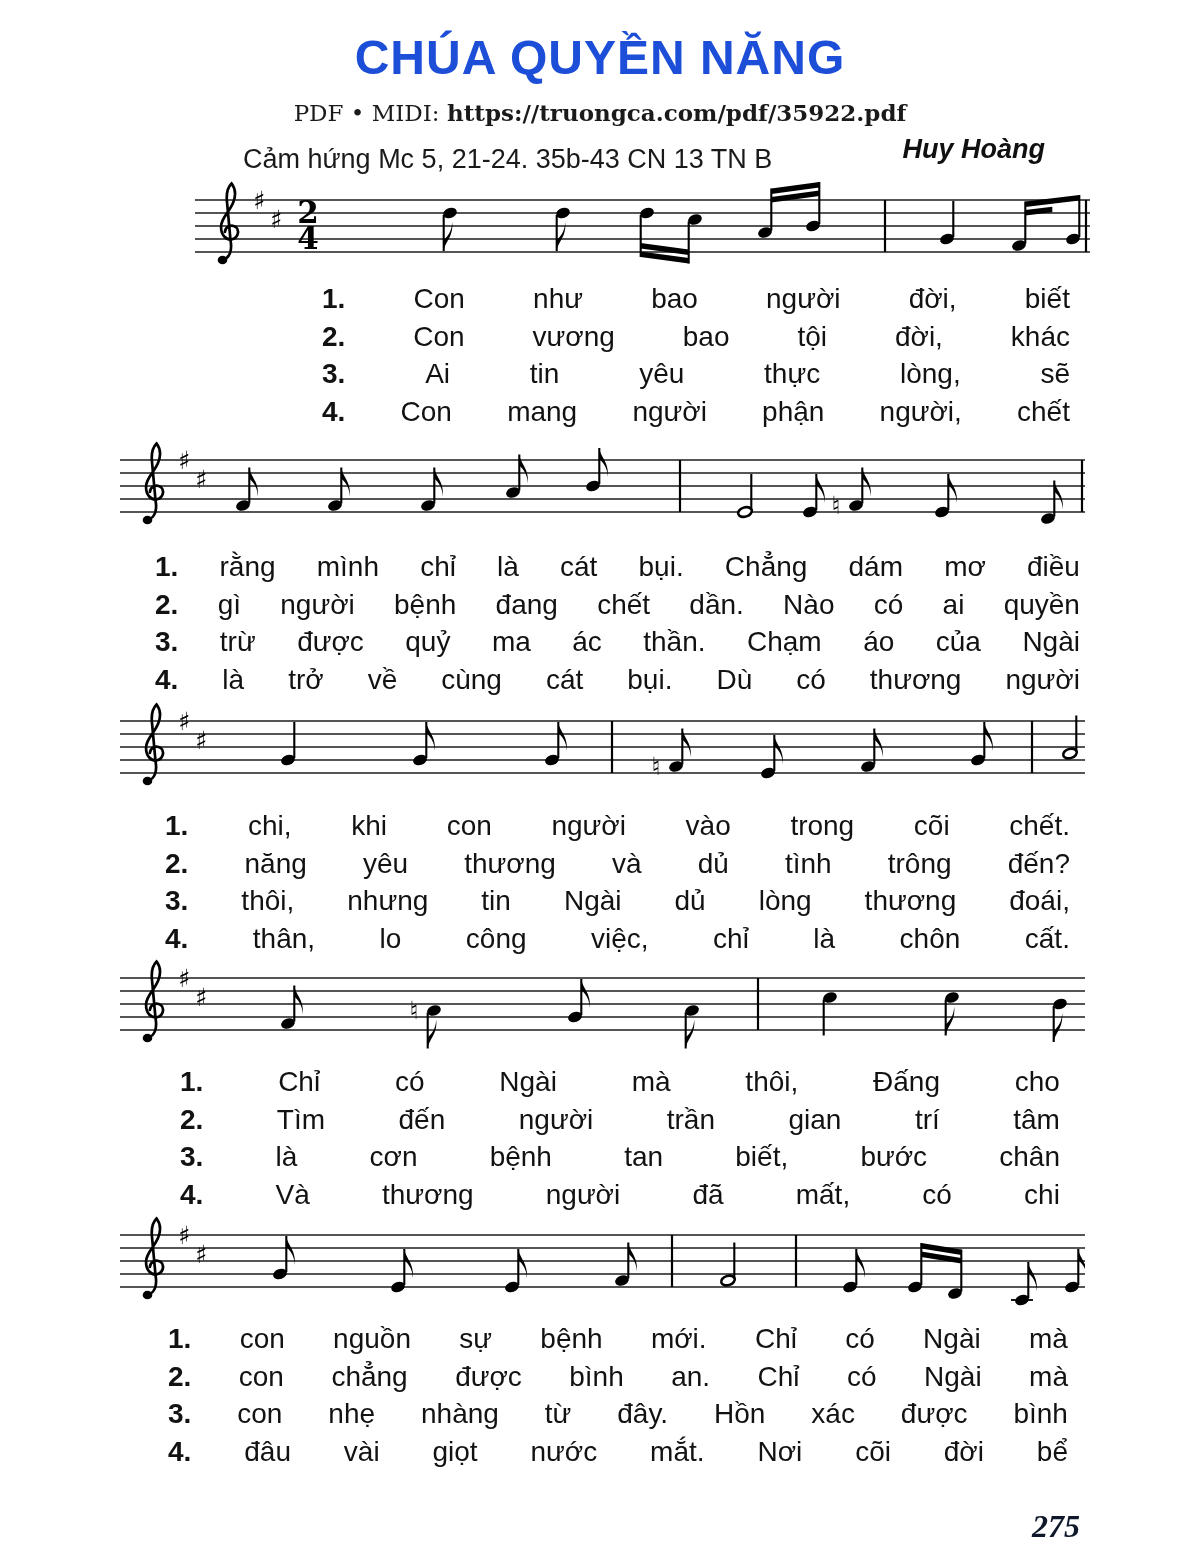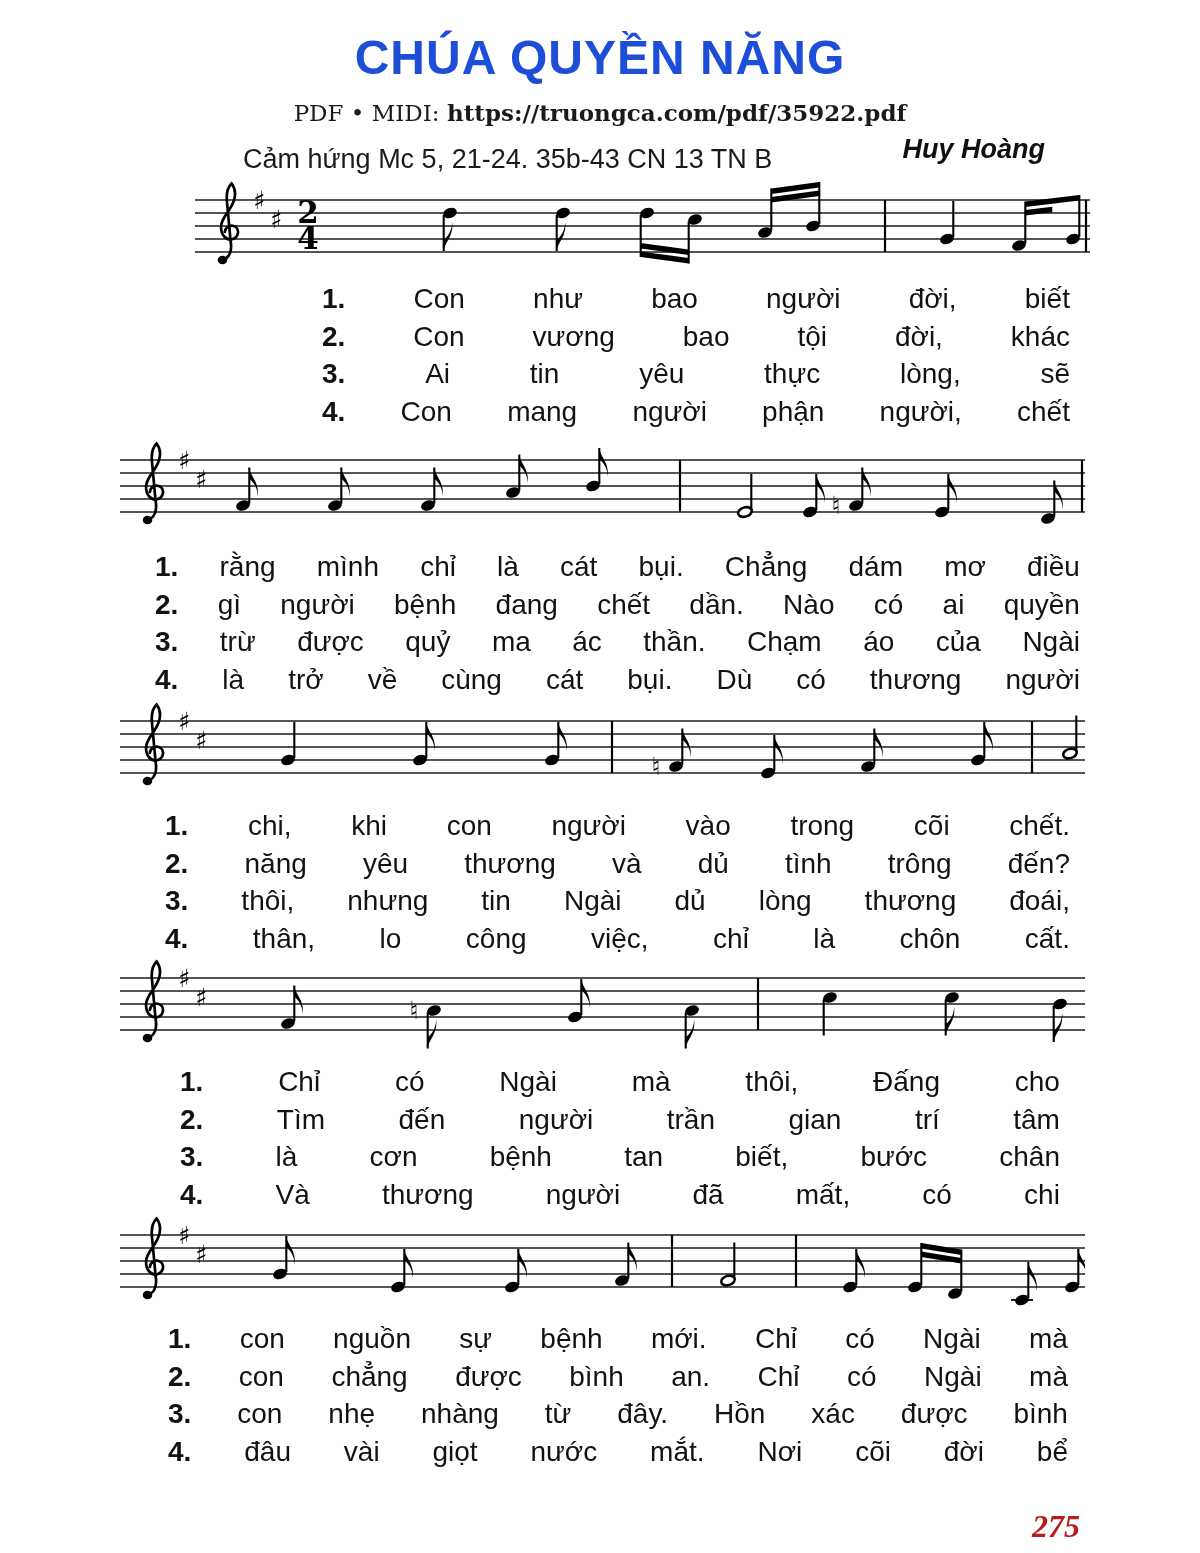--- a/index.html
+++ b/index.html
@@ -13,21 +13,21 @@
   .author{position:absolute;top:134px;right:155px;font-size:27px;font-weight:700;
           font-style:italic;color:#101010;}
   .inspiration{position:absolute;top:144px;left:243px;font-size:27px;color:#1a1a1a;}
   .staff{position:absolute;}
   .staff svg{display:block;}
   .lyrics{position:absolute;}
   .lyric-line{display:flex;justify-content:space-between;align-items:baseline;
               height:37.5px;font-size:28px;white-space:nowrap;color:#121212;}
   .lyric-num{font-weight:700;}
   .pageno{position:absolute;top:1508px;right:120px;font-family:"Liberation Serif",serif;
-          font-size:32px;font-weight:700;font-style:italic;color:#b91c1c;}
+          font-size:32px;font-weight:700;font-style:italic;color:#0f172a;}
   
   #staff-0{left:195px;top:164px;}
   #staff-1{left:120px;top:424px;}
   #staff-2{left:120px;top:685px;}
   #staff-3{left:120px;top:942px;}
   #staff-4{left:120px;top:1199px;}
   
   #lyr-0{left:322px;top:283px;width:748px;}
   #lyr-1{left:155px;top:551px;width:925px;}
   #lyr-2{left:165px;top:810px;width:905px;}

